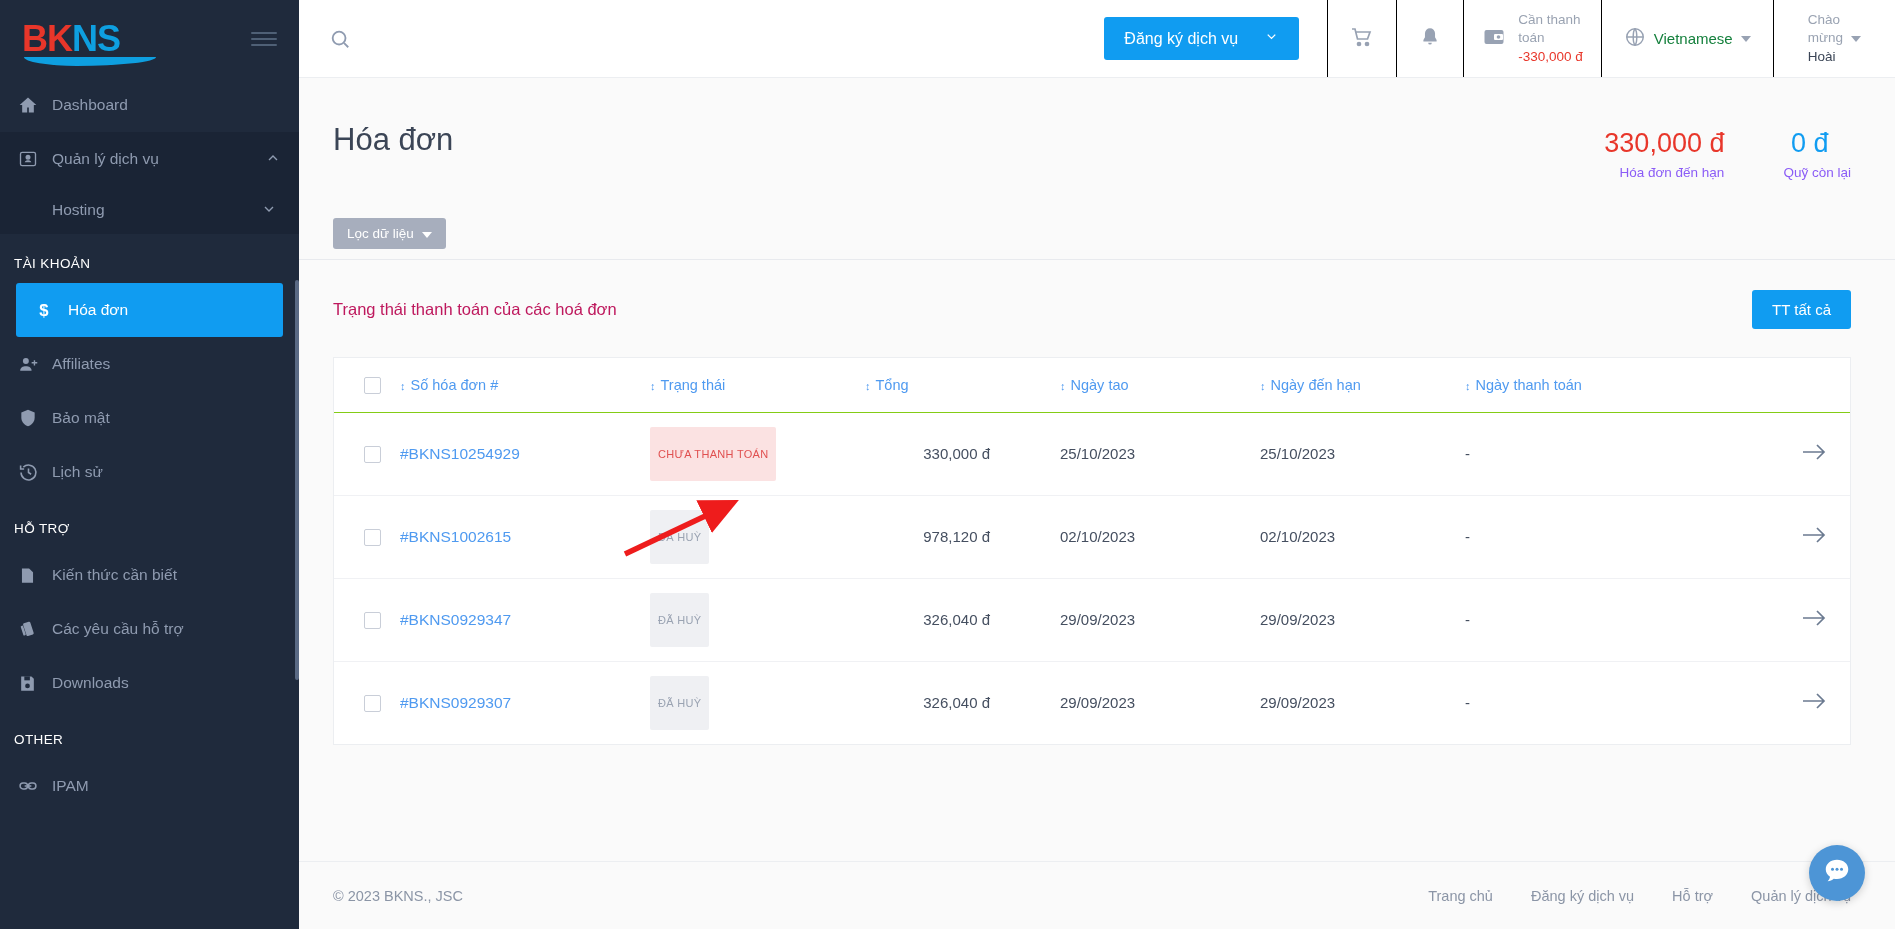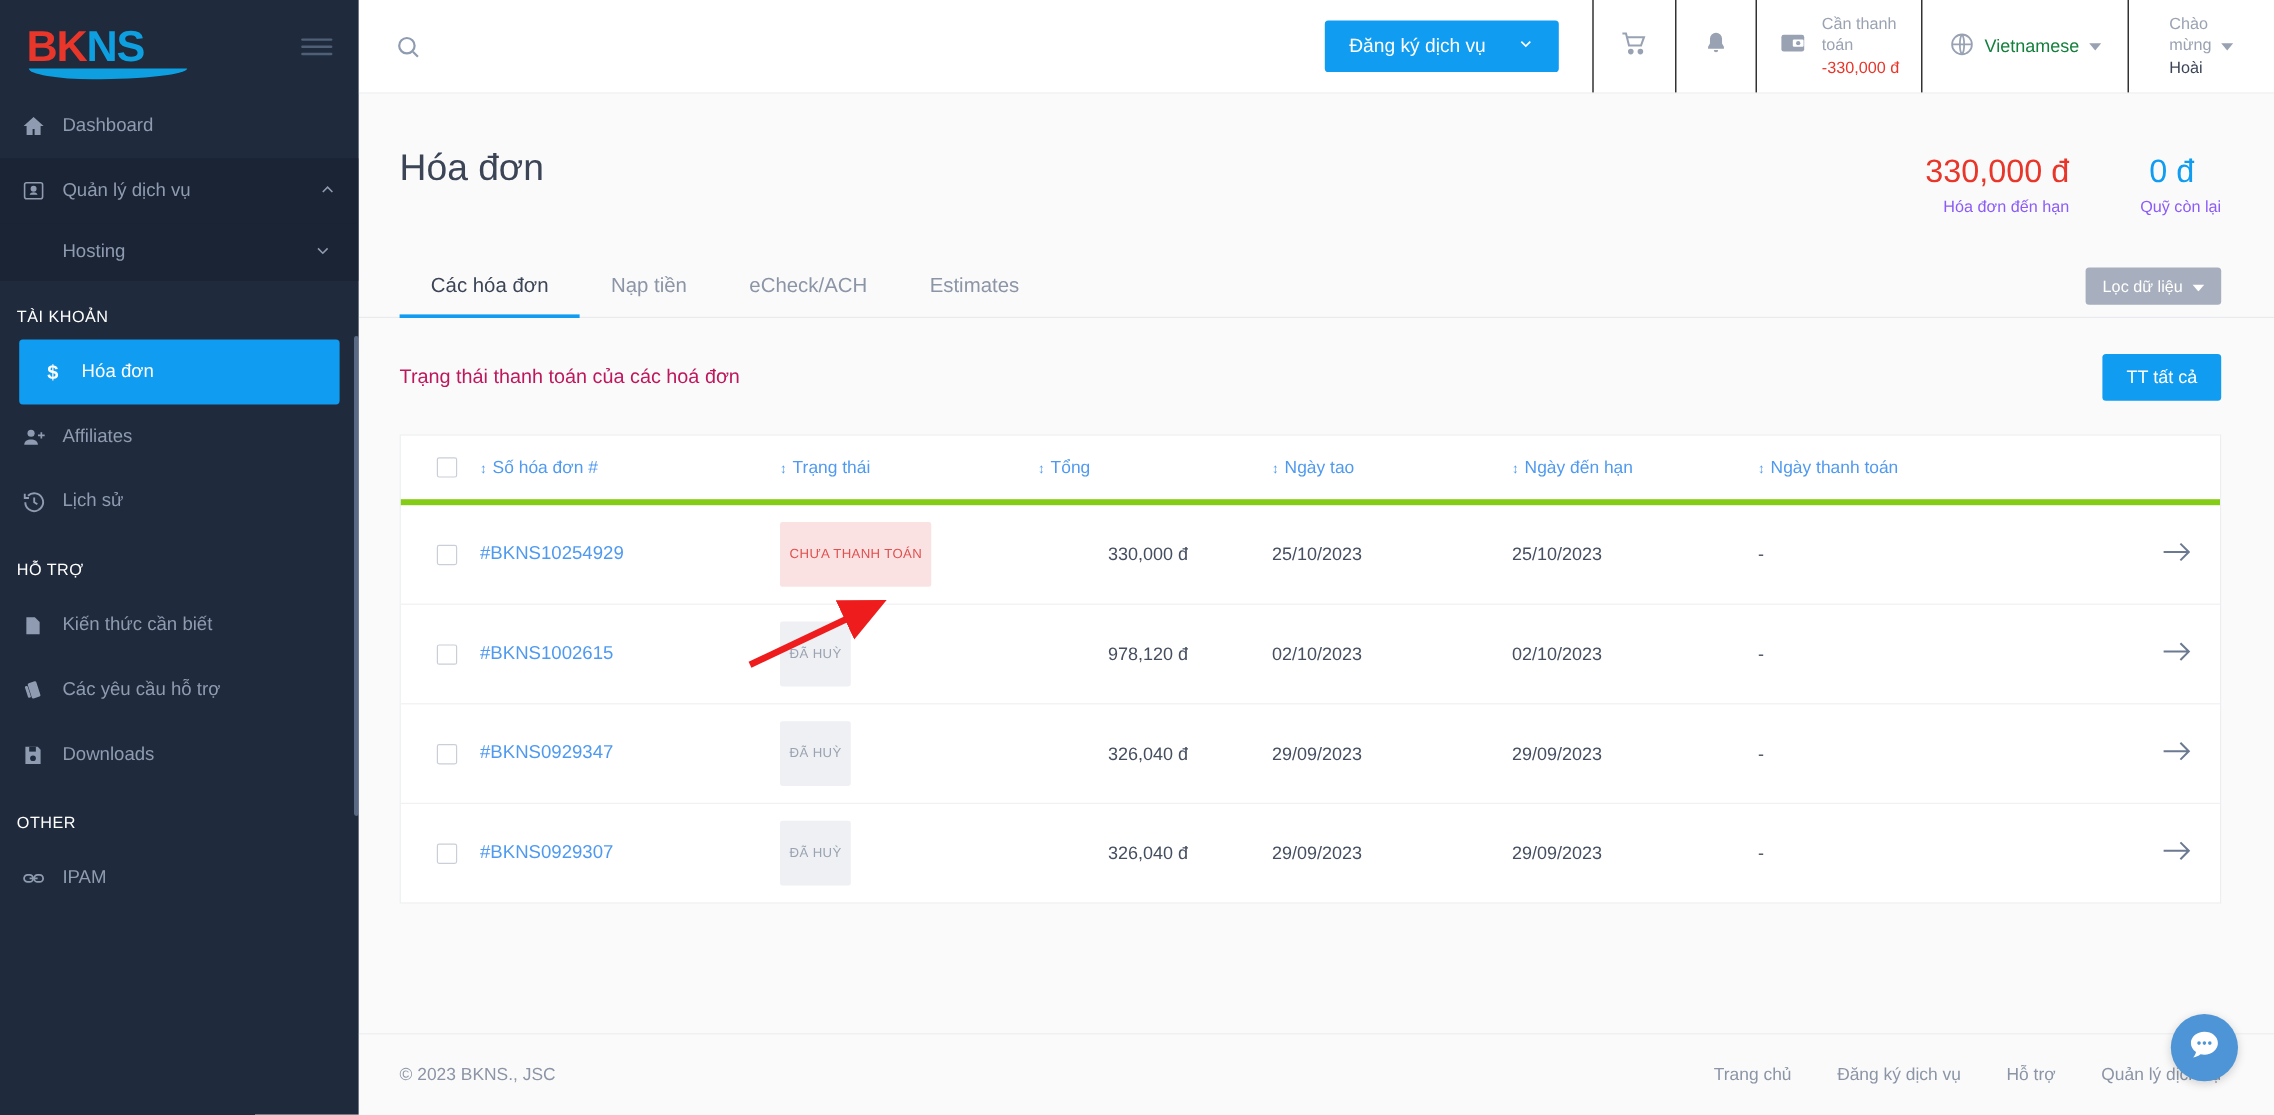--- a/index.html
+++ b/index.html
@@ -134,21 +134,21 @@
     background: #109cf1; color: #fff; border: none; border-radius: 3px;
     font-size: 15px; padding: 11px 20px; cursor: pointer;
     font-family: "Liberation Sans", sans-serif;
   }
 
   
   .card { margin: 28px 44px 0 34px; background: #fff; border: 1px solid #eceef1; }
   table { width: 100%; border-collapse: collapse; }
   thead th {
     text-align: left; font-weight: 400; font-size: 14.5px; color: #4f9af0;
-    padding: 18px 0; border-bottom: 5px solid #84cc16; white-space: nowrap;
+    padding: 18px 0; border-bottom: 1px solid #84cc16; white-space: nowrap;
   }
   .sortic { color: #4f9af0; font-size: 11px; margin-right: 5px; display: inline-block; }
   tbody td { padding: 14px 0; border-bottom: 1px solid #f0f1f4; font-size: 15px; color: #454f60; }
   tbody tr:last-child td { border-bottom: none; }
   .chk {
     width: 17px; height: 17px; border: 1px solid #c9ced8; background: #fff;
     border-radius: 2px; display: inline-block; cursor: pointer; vertical-align: middle;
   }
   .inv-link { color: #4f9af0; text-decoration: none; font-size: 15.5px; cursor: pointer; }
   .badge { display: inline-block; font-size: 11px; padding: 21px 8px; border-radius: 2px; letter-spacing: .3px; }
@@ -247,20 +247,28 @@
         <svg width="21" height="21" viewBox="0 0 24 24" fill="currentColor">
             <circle cx="9" cy="8" r="3.4"></circle>
             <path d="M2.5 19c0-3.3 2.9-5 6.5-5s6.5 1.7 6.5 5z"></path>
             <path d="M18 7h1.6v2.2H22v1.6h-2.4V13H18v-2.2h-2.4V9.2H18z"></path>
           </svg>
       </span>
       <span>Affiliates</span>
     </div>
     <div class="sb-item">
       <span class="ico">
+        <svg width="20" height="20" viewBox="0 0 24 24" fill="currentColor">
+            <path d="M12 2 4 5.5v6c0 5 3.4 9.2 8 10.5 4.6-1.3 8-5.5 8-10.5v-6z"></path>
+          </svg>
+      </span>
+      <span>Bảo mật</span>
+    </div>
+    <div class="sb-item">
+      <span class="ico">
         <svg width="21" height="21" viewBox="0 0 24 24" fill="none" stroke="currentColor" stroke-width="1.8">
             <path d="M3.5 12a8.5 8.5 0 1 0 2.6-6.1"></path>
             <path d="M3 4v4h4"></path>
             <path d="M12 7.5V12l3 2"></path>
           </svg>
       </span>
       <span>Lịch sử</span>
     </div>
 
     <div class="sb-section">HỖ TRỢ</div>
@@ -393,26 +401,20 @@
           <div class="lbl">Hóa đơn đến hạn</div>
         </div>
         <div class="stat">
           <div class="val blue">0 đ</div>
           <div class="lbl">Quỹ còn lại</div>
         </div>
       </div>
     </div>
 
     <div class="tabs-row">
-      <div class="tabs">
-        <div class="tab active">Các hóa đơn</div>
-        <div class="tab">Nạp tiền</div>
-        <div class="tab">eCheck/ACH</div>
-        <div class="tab">Estimates</div>
-      </div>
       <button class="filter-btn">
         <span>Lọc dữ liệu</span>
         <span>
           <svg width="10" height="6" viewBox="0 0 10 6" fill="currentColor">
               <path d="M0 0h10L5 6z"></path>
             </svg>
         </span>
       </button>
     </div>
 

